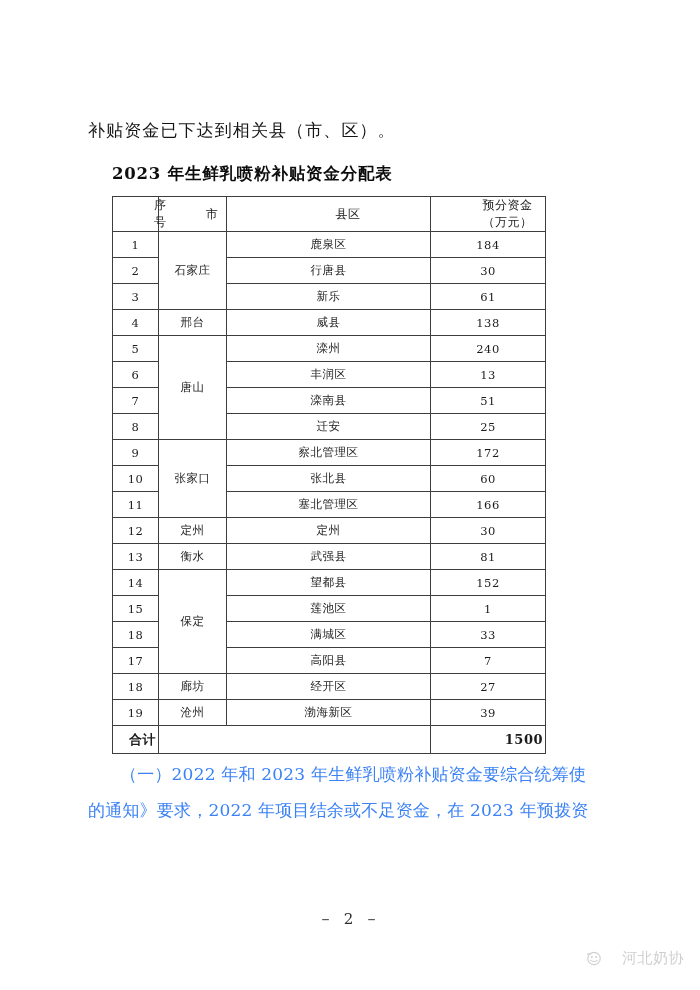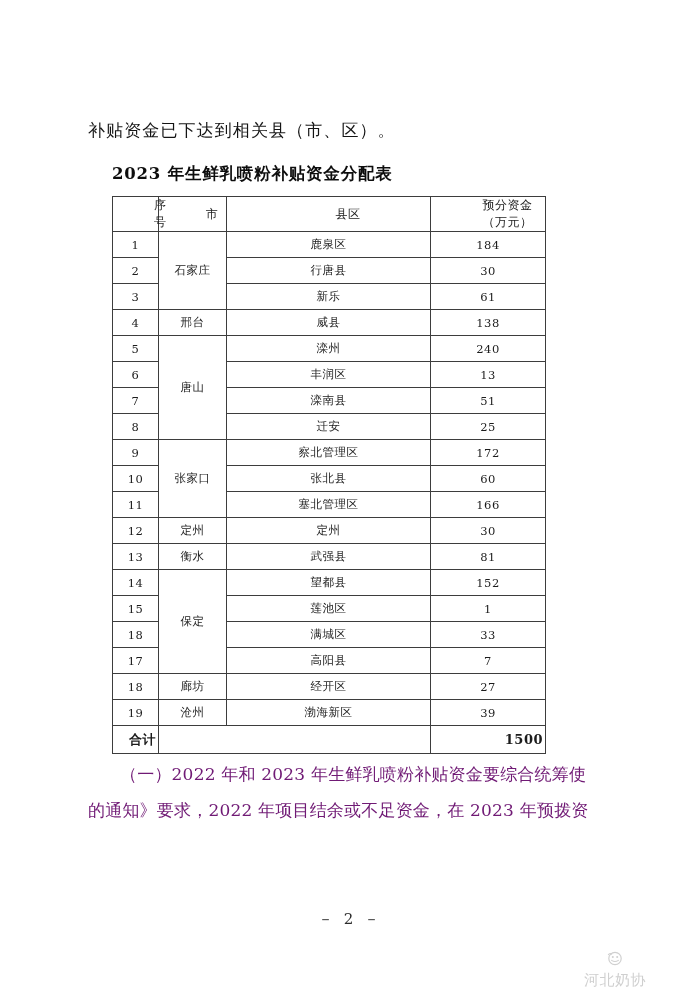--- a/index.html
+++ b/index.html
@@ -108,21 +108,21 @@
     white-space: nowrap;
   }
   .body-para {
     position: absolute;
     left: 88px;
     top: 756px;
     width: 532px;
     font-size: 17px;
     line-height: 36px;
     letter-spacing: 0.2px;
-    color: #701a75;
+    color: #3b82f6;
   }
   .body-para .pline {
     display: block;
     white-space: nowrap;
   }
   .body-para .pline.first { text-indent: 32px; }
 
   
   .page-number {
     position: absolute;
@@ -135,23 +135,22 @@
     color: #2b2b2b;
   }
 
   
   .watermark {
     position: absolute;
     left: 584px;
     top: 948px;
     display: flex;
     align-items: center;
-    gap: 3px;
+    gap: 18px;
     opacity: 0.42;
-    flex-direction: column;
   }
   .watermark .wm-logo {
     width: 20px;
     height: 20px;
     flex: 0 0 auto;
   }
   .watermark .wm-text {
     font-size: 15px;
     letter-spacing: 0.5px;
     color: #8f8f8f;

